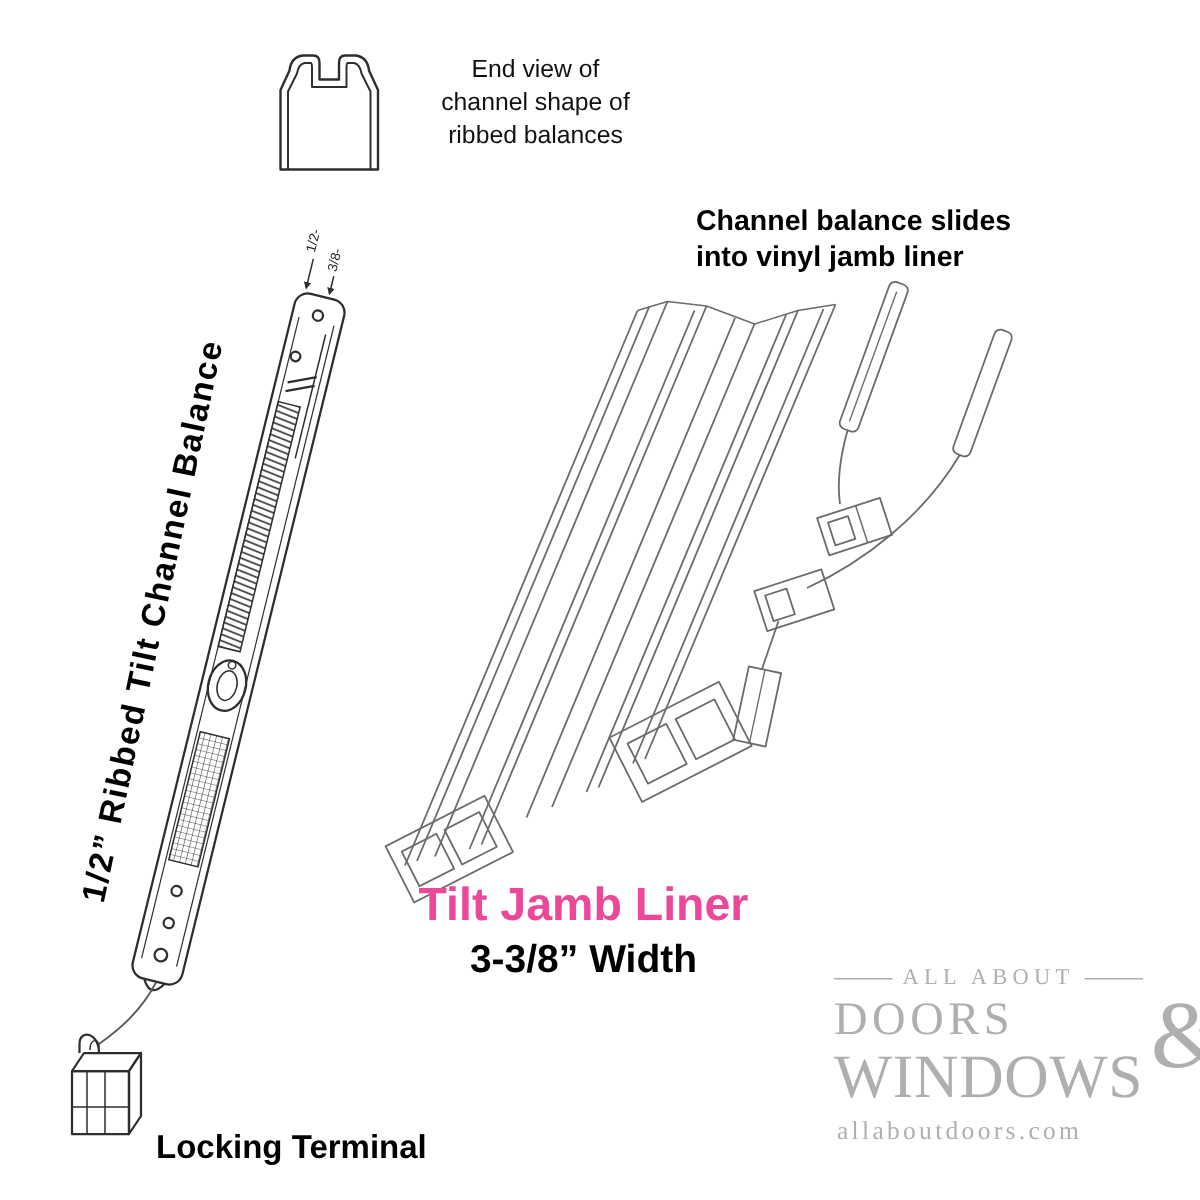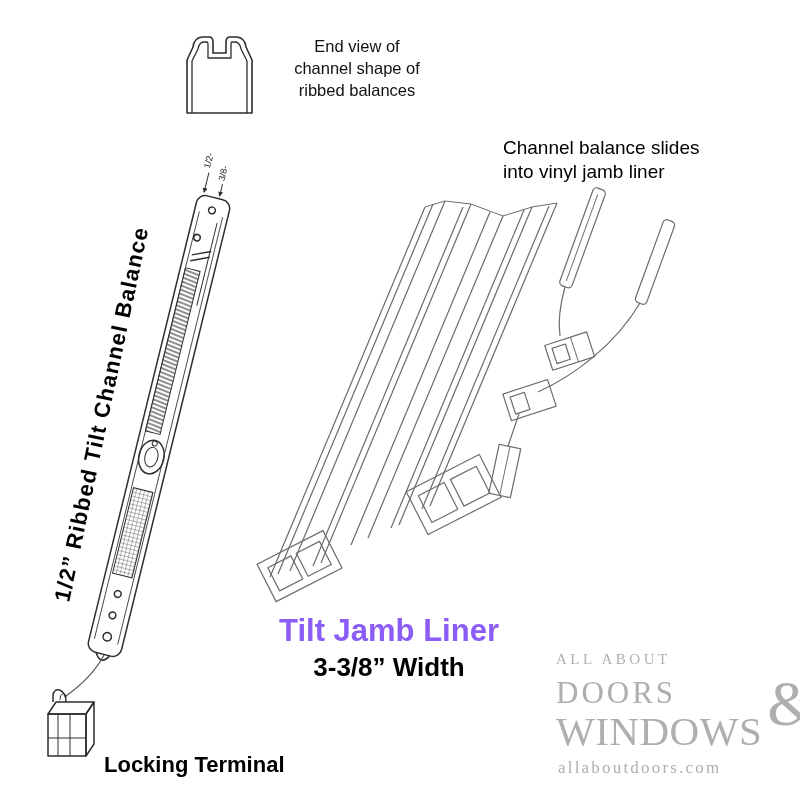--- a/index.html
+++ b/index.html
@@ -8,34 +8,34 @@
     font-family:"Liberation Sans",sans-serif;color:#111;
   }
   #drawing-svg{position:absolute;left:0;top:0;width:800px;height:800px;}
   svg text{font-family:"Liberation Sans",sans-serif;fill:#222;stroke:none;}
   .lbl{position:absolute;}
   .caption-endview{
     left:278px;top:36px;width:158px;text-align:center;
     font-size:16.5px;line-height:1.32;color:#111;white-space:pre-line;
   }
   .note-right{
-    left:503px;top:136px;font-size:19px;font-weight:400;color:#000;
+    left:464px;top:136px;font-size:19px;font-weight:700;color:#000;
     line-height:1.28;white-space:pre-line;
   }
   .balance-rot-label{
     left:102px;top:414px;transform:translate(-50%,-50%) rotate(-78deg);
     font-size:22px;font-weight:700;letter-spacing:1.2px;white-space:nowrap;color:#000;
   }
   .liner-title-block{left:253px;top:585px;width:272px;text-align:center;}
-  .liner-title{font-size:31px;font-weight:700;color:#8b5cf6;margin-top:28px;}
+  .liner-title{font-size:31px;font-weight:700;color:#ec4899;}
   .liner-sub{font-size:26px;font-weight:700;color:#000;margin-top:3px;}
   .locking-label{left:104px;top:752px;font-size:22px;font-weight:700;color:#000;}
 
   .logo{left:556px;top:644px;width:206px;color:#b1aeae;font-family:"Liberation Serif",serif;}
-  .logo-top{display:flex;align-items:flex-start;gap:7px;font-size:15px;letter-spacing:3.5px;flex-direction:column;}
+  .logo-top{display:flex;align-items:center;gap:7px;font-size:15px;letter-spacing:3.5px;}
   .logo-top .rule{flex:1;height:1px;background:#b1aeae;}
   .logo-main{display:flex;align-items:flex-start;margin-top:2px;}
   .logo-doors{font-size:31px;letter-spacing:3px;line-height:1.05;}
   .logo-windows{font-size:41px;letter-spacing:0.5px;line-height:1.05;}
   .logo-amp{font-size:64px;line-height:0.85;margin-left:5px;}
   .logo-site{font-size:17px;letter-spacing:2.2px;margin-top:5px;padding-left:2px;}
 </style>
 </head>
 <body>
 

